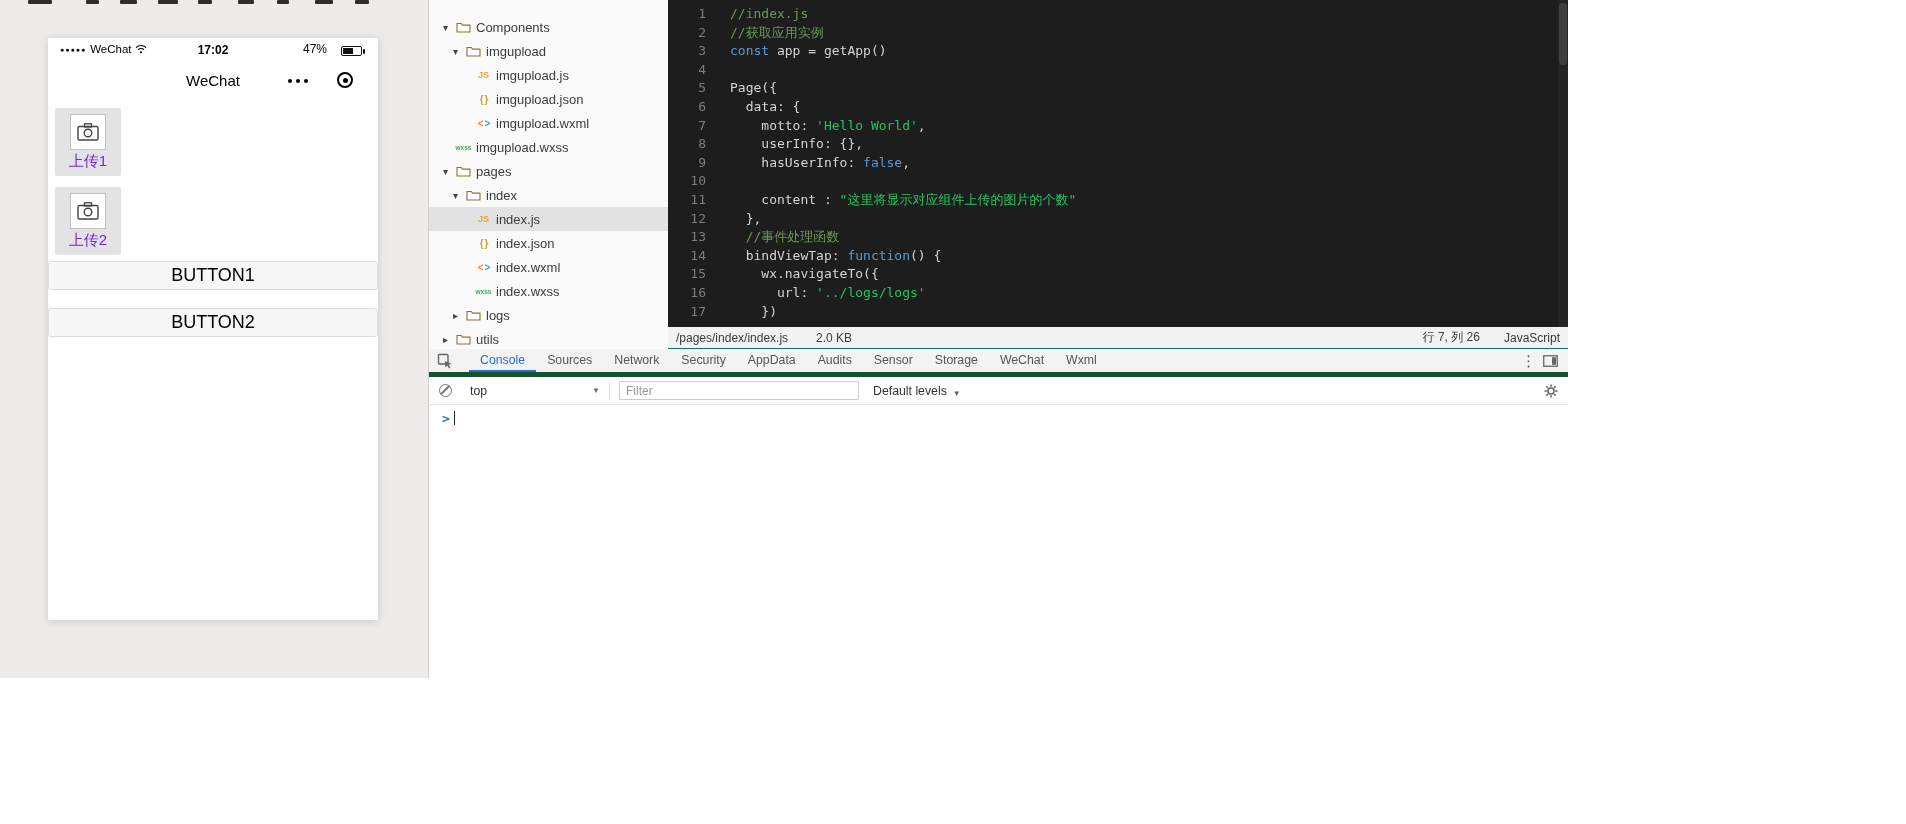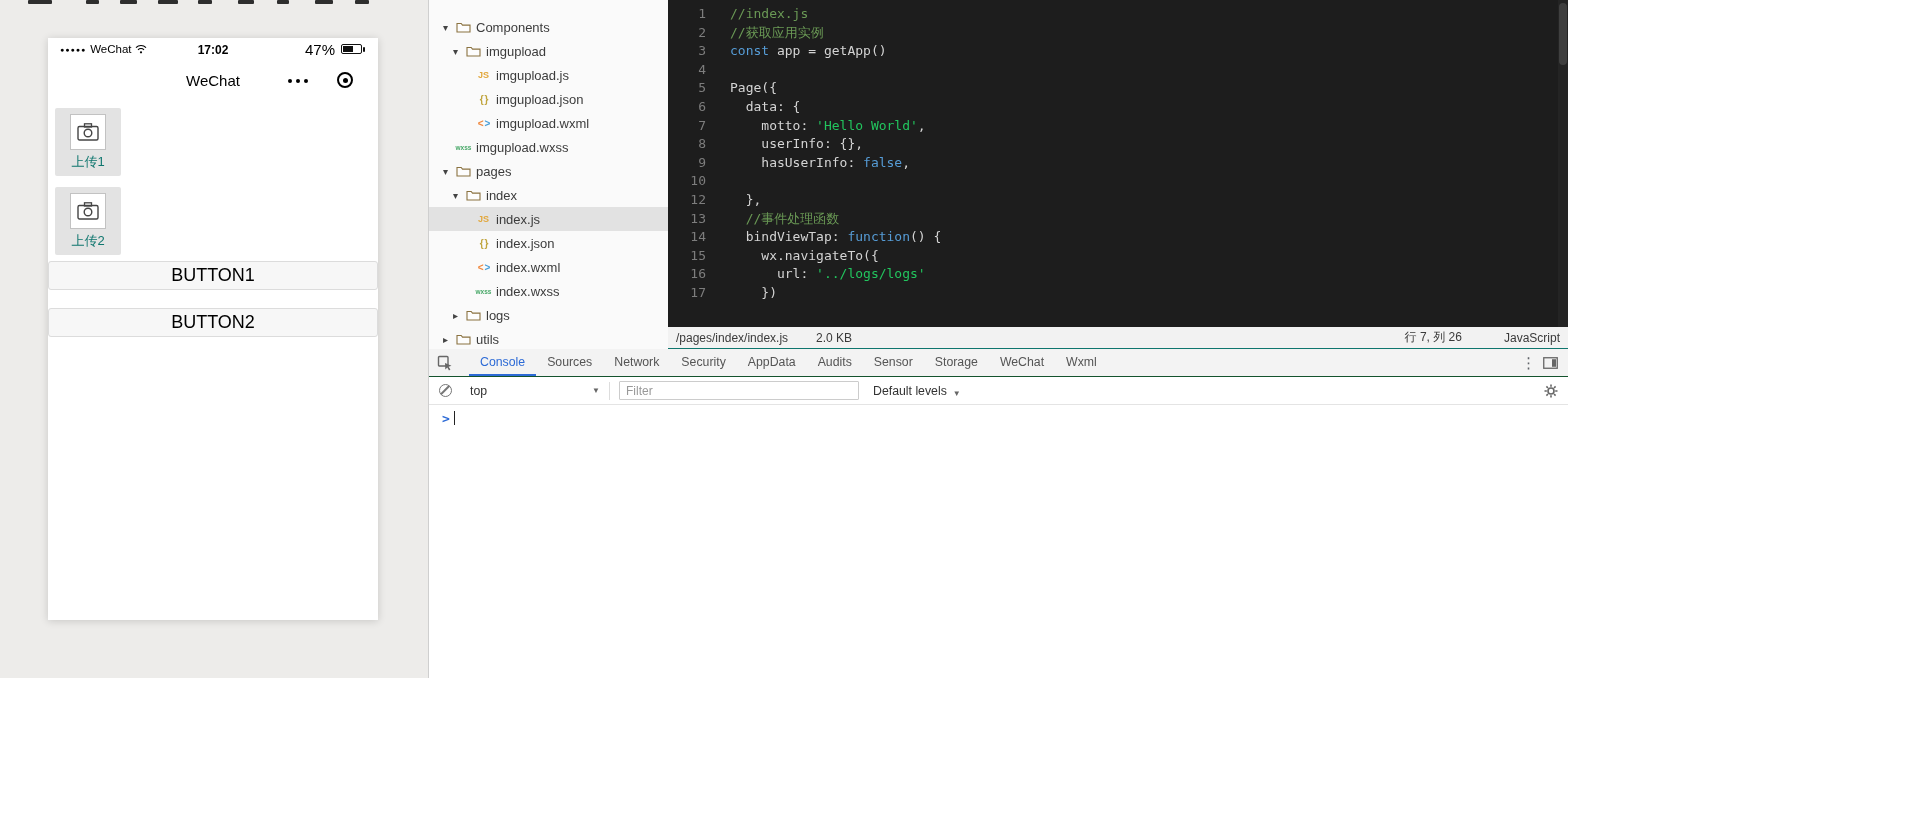--- a/index.html
+++ b/index.html
@@ -7,33 +7,33 @@
 .app{position:absolute;left:0;top:0;width:1568px;height:678px;background:#fff}
 
 .sim{position:absolute;left:0;top:0;width:429px;height:678px;background:#edecea;border-right:1px solid #cfcfcf}
 .menuclip span{position:absolute;top:0;height:4px;background:#2e2e2e;border-radius:1px}
 .phone{position:absolute;left:48px;top:38px;width:330px;height:582px;background:#fff;box-shadow:0 1px 8px rgba(0,0,0,.16)}
 .pstatus{position:absolute;left:0;top:0;right:0;height:22px;display:flex;align-items:center;padding:0 12px}
 .carrier{display:flex;align-items:center;gap:4px;z-index:2}
 .dots5{font-size:7px;letter-spacing:1px;color:#000}
 .cname{font-size:11.5px;color:#000}
 .ptime{position:absolute;left:0;right:0;top:5px;text-align:center;font-size:12px;font-weight:700;color:#000}
-.pbat{margin-left:auto;display:flex;align-items:center;gap:6px;font-size:15px;color:#000;z-index:2}
+.pbat{margin-left:auto;display:flex;align-items:flex-end;gap:14px;font-size:12px;color:#000;z-index:2}
 .bat{position:relative;width:21px;height:10px;border:1px solid #111;border-radius:2px;margin-right:4px}
 .bat i{position:absolute;left:1px;top:1px;bottom:1px;width:55%;background:#111;display:block}
 .bat:after{content:"";position:absolute;right:-4px;top:1.5px;width:2.5px;height:5px;background:#111;border-radius:1px}
 .pnav{position:absolute;left:0;top:22px;right:0;height:42px}
 .pnav-title{position:absolute;left:0;right:0;top:12px;text-align:center;font-size:15px;color:#000}
 .pnav-dots{position:absolute;right:70px;top:19px;display:flex;gap:4px}
 .pnav-dots i{width:4px;height:4px;border-radius:50%;background:#000}
 .pnav-circle{position:absolute;right:25px;top:12px;width:16px;height:16px;border:2px solid #000;border-radius:50%}
 .pnav-circle:after{content:"";position:absolute;left:50%;top:50%;width:5px;height:5px;margin:-2.5px 0 0 -2.5px;background:#000;border-radius:50%}
 .tile{position:absolute;left:7px;width:66px;height:68px;background:#e3e3e3;border-radius:2px;cursor:pointer}
 .tile-box{position:absolute;left:50%;top:6px;width:36px;height:36px;margin-left:-18px;background:#fff;border:1px solid #c2c2c2;display:flex;align-items:center;justify-content:center}
-.tile-label{position:absolute;left:0;right:0;bottom:5px;text-align:center;font-size:13px;color:#0f766e}
+.tile-label{position:absolute;left:0;right:0;bottom:5px;text-align:center;font-size:15px;color:#6d28d9}
 .wbtn{position:absolute;left:0;width:330px;height:29px;background:#f7f7f7;border:1px solid #dcdcdc;border-radius:3px;display:flex;align-items:center;justify-content:center;font-size:18px;color:#000;cursor:pointer}
 .pcontent{position:absolute;left:42px;right:42px;top:404px;text-align:center;font-size:17px;line-height:22px;color:#333}
 
 .tree{position:absolute;left:429px;top:0;width:239px;height:349px;background:#fafafa;padding-top:15px;overflow:hidden}
 .trow{display:flex;align-items:center;height:24px;cursor:pointer}
 .trow.sel{background:#e2e2e2}
 .arrow{flex:0 0 11px;width:11px;font-size:10px;color:#444;text-align:left}
 .ficon{flex:0 0 19px;width:19px;display:flex;align-items:center;justify-content:center}
 .fi{font-weight:700}
 .fi-js{font-size:9px;color:#e2a73c}
@@ -49,24 +49,24 @@
 .cline{display:flex;height:18.6px;line-height:18.6px;white-space:pre}
 .lnum{flex:0 0 38px;text-align:right;color:#7d7d7d}
 .lsrc{padding-left:24px}
 .tok-c{color:#6a9955}.tok-k{color:#569cd6}.tok-s{color:#22c55e}.tok-p{color:#d4d4d4}
 .scroll{position:absolute;right:0;top:0;width:10px;bottom:0;background:#242424}
 .scroll i{position:absolute;left:1px;right:1px;top:3px;height:62px;background:#3f3f3f;border-radius:4px;display:block}
 .edstatus{position:absolute;left:668px;top:327px;width:900px;height:22px;background:#f2f2f2;border-bottom:1px solid #0f766e;display:flex;align-items:center;font-size:12px;color:#3a3a3a}
 .edstatus .path{margin-left:8px}
 .edstatus .size{margin-left:28px}
 .edstatus .pos{margin-left:auto}
-.edstatus .lang{margin-left:42px;margin-right:8px}
+.edstatus .lang{margin-left:24px;margin-right:8px}
 
 .devtools{position:absolute;left:429px;top:349px;width:1139px;height:329px;background:#fff}
-.dtabs-bar{position:relative;height:28px;background:#f3f3f3;border-bottom:1px solid #14532d;display:flex;align-items:center;padding-left:8px}
+.dtabs-bar{position:relative;height:28px;background:#f3f3f3;border-bottom:5px solid #14532d;display:flex;align-items:center;padding-left:8px}
 .inspect{width:20px;display:flex;align-items:center;margin-right:12px;cursor:pointer}
 .dtabs{display:flex;height:100%}
 .dtab{display:flex;align-items:center;padding:0 11px;font-size:12.3px;color:#555;cursor:pointer;border-bottom:2px solid transparent}
 .dtab.active{color:#2c6ad6;border-bottom-color:#2c6ad6}
 .more{margin-left:auto;font-size:15px;color:#5f6368;cursor:pointer;padding:0 7px}
 .dock{margin-right:10px;cursor:pointer;display:flex;align-items:center}
 .dtoolbar{position:relative;height:28px;background:#fff;border-bottom:1px solid #e4e4e4;display:flex;align-items:center;padding-left:10px}
 .ban{position:relative;width:13px;height:13px;border:1.5px solid #777;border-radius:50%;margin-right:18px;cursor:pointer;flex:0 0 13px}
 .ban:after{content:"";position:absolute;left:-1px;top:4px;width:12px;height:1.5px;background:#777;transform:rotate(-45deg)}
 .ctx{width:130px;display:flex;align-items:center;justify-content:space-between;font-size:12.3px;color:#333;cursor:pointer}
@@ -276,20 +276,21 @@
         <div class="cline"><span class="lnum">1</span><span class="lsrc"><span class="tok-c">//index.js</span></span></div>
         <div class="cline"><span class="lnum">2</span><span class="lsrc"><span class="tok-c">//获取应用实例</span></span></div>
         <div class="cline"><span class="lnum">3</span><span class="lsrc"><span class="tok-k">const</span><span class="tok-p"> app = getApp()</span></span></div>
         <div class="cline"><span class="lnum">4</span><span class="lsrc"></span></div>
         <div class="cline"><span class="lnum">5</span><span class="lsrc"><span class="tok-p">Page({</span></span></div>
         <div class="cline"><span class="lnum">6</span><span class="lsrc"><span class="tok-p">  data: {</span></span></div>
         <div class="cline"><span class="lnum">7</span><span class="lsrc"><span class="tok-p">    motto: </span><span class="tok-s">'Hello World'</span><span class="tok-p">,</span></span></div>
         <div class="cline"><span class="lnum">8</span><span class="lsrc"><span class="tok-p">    userInfo: {},</span></span></div>
         <div class="cline"><span class="lnum">9</span><span class="lsrc"><span class="tok-p">    hasUserInfo: </span><span class="tok-k">false</span><span class="tok-p">,</span></span></div>
         <div class="cline"><span class="lnum">10</span></div>
+        <div class="cline"><span class="lnum">11</span><span class="lsrc"><span class="tok-p">    content : </span><span class="tok-s">"这里将显示对应组件上传的图片的个数"</span></span></div>
         <div class="cline"><span class="lnum">12</span><span class="lsrc"><span class="tok-p">  },</span></span></div>
         <div class="cline"><span class="lnum">13</span><span class="lsrc"><span class="tok-c">  //事件处理函数</span></span></div>
         <div class="cline"><span class="lnum">14</span><span class="lsrc"><span class="tok-p">  bindViewTap: </span><span class="tok-k">function</span><span class="tok-p">() {</span></span></div>
         <div class="cline"><span class="lnum">15</span><span class="lsrc"><span class="tok-p">    wx.navigateTo({</span></span></div>
         <div class="cline"><span class="lnum">16</span><span class="lsrc"><span class="tok-p">      url: </span><span class="tok-s">'../logs/logs'</span></span></div>
         <div class="cline"><span class="lnum">17</span><span class="lsrc"><span class="tok-p">    })</span></span></div>
       </div>
     <div class="scroll">
         <i></i>
       </div>

